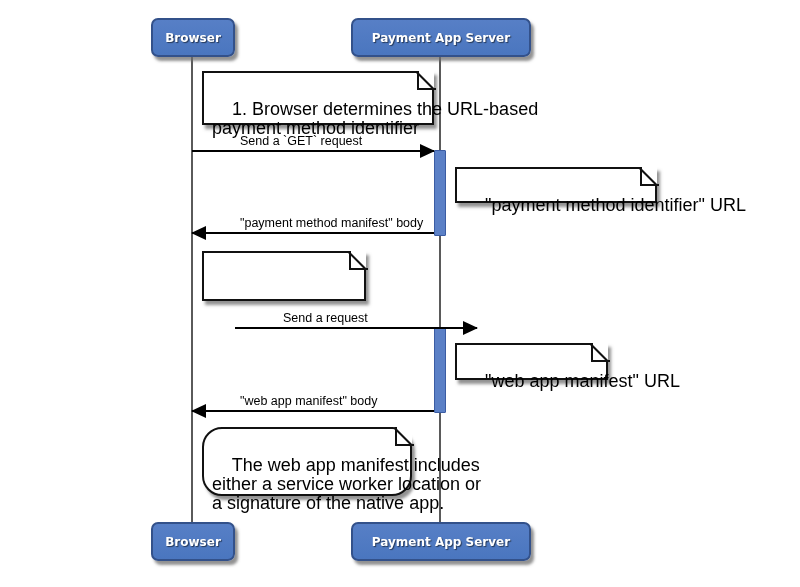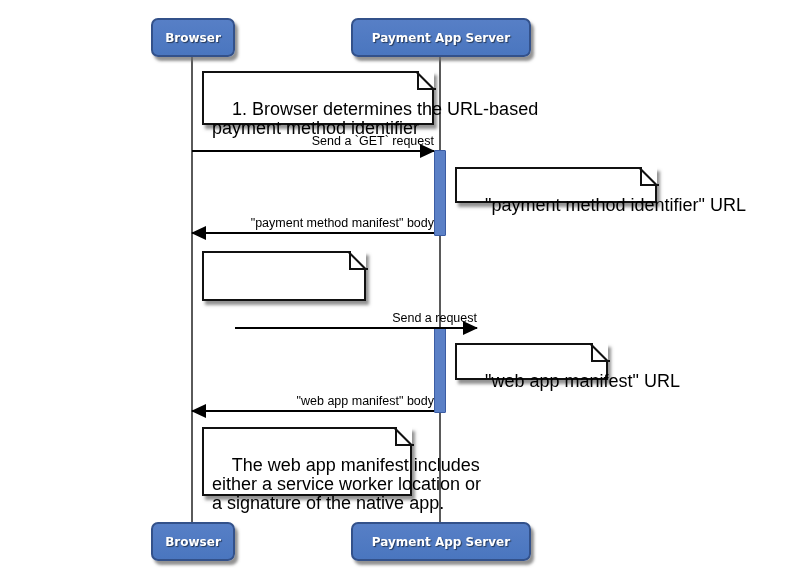--- a/index.html
+++ b/index.html
@@ -51,24 +51,25 @@
     border-radius:1px;
   }
   
   .message { position:absolute; height:20px; }
   .mline {
     position:absolute; left:0; right:0; bottom:0;
     height:2px; background:#000;
   }
   .mlabel {
     position:absolute; left:0; right:0; bottom:4px;
-    text-align:right;
+    text-align:left;
     font-size:12.5px;
     color:#000;
     white-space:nowrap;
+    padding-left:48px;
   }
   .arrowhead {
     position:absolute; bottom:-6px;
     width:0; height:0;
     border-top:7px solid transparent;
     border-bottom:7px solid transparent;
   }
   .message.to-right .arrowhead {
     right:-1px;
     border-left:15px solid #000;
@@ -166,21 +167,21 @@
     <span>"web app manifest" URL</span>
     <span class="fold"></span>
   </div>
 
   <div class="message to-left" style="left:192px; top:392px; width:242px;">
     <span class="mlabel">"web app manifest" body</span>
     <span class="mline"></span>
     <span class="arrowhead"></span>
   </div>
 
-  <div class="note" style="left:202px; top:427px; width:210px; height:69px;">
+  <div class="note" style="left:202px; top:427px; width:210px; height:69px;border-radius:20px;">
     <span>The web app manifest includes
 either a service worker location or
 a signature of the native app.</span>
     <span class="fold"></span>
   </div>
 
   <div class="actor" style="left:151px; top:522px; width:84px;">
     <span>Browser</span>
   </div>
   <div class="actor" style="left:351px; top:522px; width:180px;">

